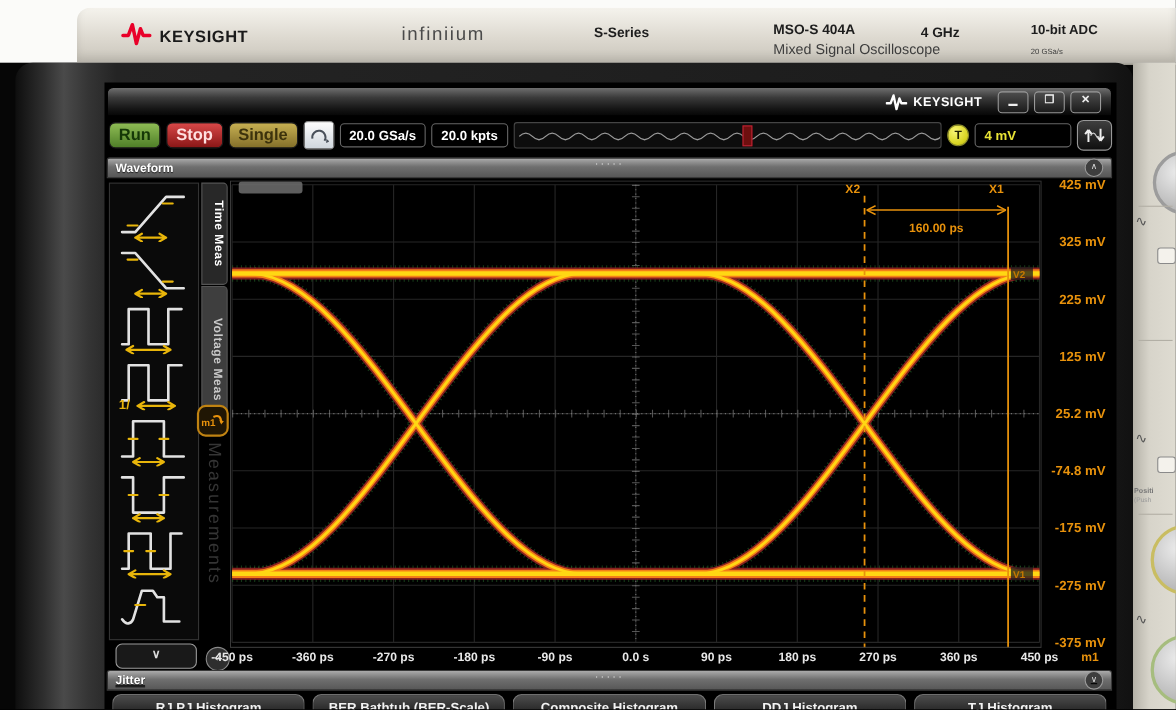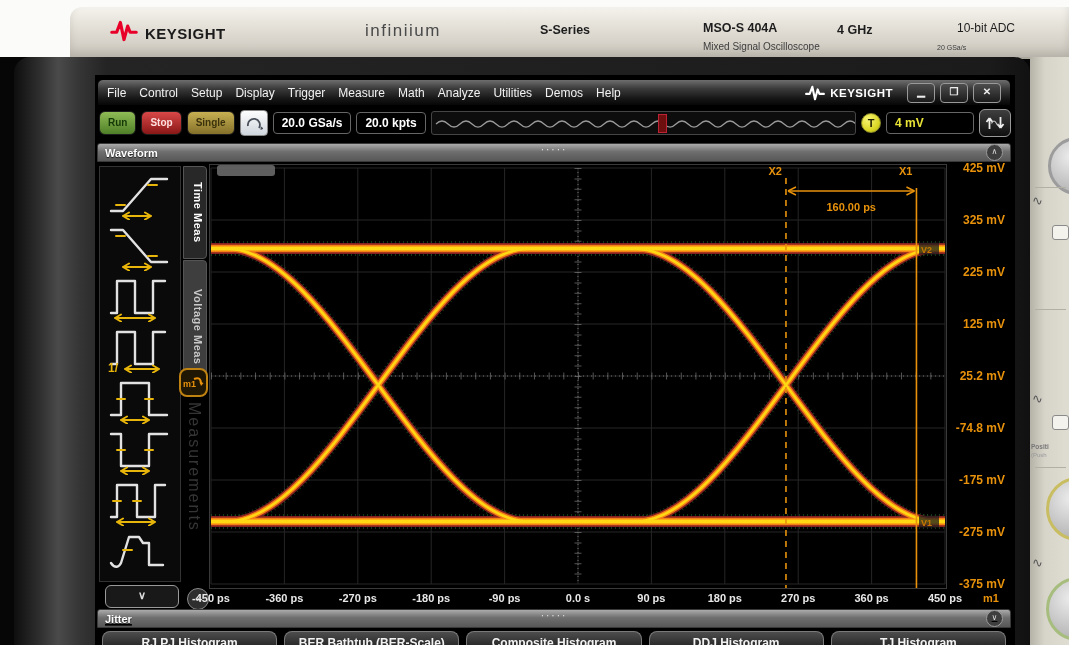--- a/index.html
+++ b/index.html
@@ -10,24 +10,24 @@
   .bezel-strip{position:absolute;left:70px;top:7px;width:999px;height:50px;
     background:linear-gradient(180deg,#f5f3ed,#ddd9d0 55%,#c9c5bb);
     border-radius:12px 0 0 0;border-bottom:2px solid #aaa79d;box-shadow:inset 0 -5px 8px rgba(0,0,0,.10);}
   .bz{position:absolute;white-space:nowrap;color:#1d1d1d;}
   .bz-logo{left:40px;top:13px;display:flex;align-items:center;gap:7px;}
   .bz-logo b{font-size:15px;letter-spacing:.5px;color:#1a1a1a;}
   .bz-infiniium{left:295px;top:14px;font-size:17px;color:#4a4a4a;letter-spacing:1.5px;}
   .bz-series{left:470px;top:16px;font-size:12.5px;font-weight:bold;}
   .bz-model{left:617px;top:11px;line-height:1.1;margin-left:16px;}
   .bz-model .l1{font-size:12.5px;font-weight:bold;}
-  .bz-model .l2{font-size:10px;color:#3d3d3d;}
+  .bz-model .l2{font-size:13px;color:#3d3d3d;}
   .bz-bw{left:767px;top:16px;font-size:12.5px;font-weight:bold;}
   .bz-adc{left:867px;top:11px;line-height:1.1;}
-  .bz-adc .l1{font-size:12px;font-weight:normal;margin-left:20px;}
+  .bz-adc .l1{font-size:12px;font-weight:bold;}
   .bz-adc .l2{font-size:7px;color:#3d3d3d;}
 
   .screen-bezel{position:absolute;left:14px;top:57px;width:1016px;height:588px;
     background:linear-gradient(90deg,#0e0e0e 0,#2f2f2f 26px,#4a4a4a 44px,#353535 66px,#242424 92px,#1b1b1b 96%,#111);
     border-radius:16px 16px 0 0;}
   .front-panel{position:absolute;left:1030px;top:57px;width:39px;height:588px;overflow:hidden;
     background:linear-gradient(90deg,#b5b2a8,#d7d4ca 38%,#dfdcd2);}
   .knob{position:absolute;border-radius:50%;background:radial-gradient(circle at 38% 32%,#ececec,#b9b9b9 70%,#9a9a9a);}
   .fp-btn{position:absolute;left:22px;width:15px;height:13px;background:#f4f2ec;border:1px solid #8a8a8a;border-radius:3px;}
   .fp-tilde{position:absolute;left:2px;font-size:13px;color:#555;}
@@ -40,21 +40,21 @@
   .menubar{position:absolute;left:2px;top:4px;width:914px;height:27px;box-sizing:border-box;
     background:linear-gradient(180deg,#6e6e6e,#3a3a3a 35%,#161616 75%,#060606);
     border:1px solid #000;border-radius:6px 6px 0 0;display:flex;align-items:center;padding:0 9px;}
   .menu-item{color:#f2f2f2;font-size:12px;margin-right:13px;}
   .mb-right{margin-left:auto;display:flex;align-items:center;gap:5px;}
   .mb-logo{display:flex;align-items:center;gap:5px;color:#fff;font-weight:bold;font-size:11.5px;letter-spacing:.5px;margin-right:9px;}
   .win-btn{width:26px;height:18px;border:1.5px solid #999;border-radius:4px;color:#eee;font-size:10px;
     line-height:15px;text-align:center;font-weight:bold;background:linear-gradient(180deg,#4d4d4d,#1b1b1b);}
 
   .toolbar{position:absolute;left:4px;top:34px;width:912px;height:28px;display:flex;align-items:center;gap:5px;}
-  .tb-btn{height:22px;padding:0 8px;border-radius:6px;font-weight:bold;font-size:10px;line-height:22px;border:1px solid #1c1c1c;}
+  .tb-btn{height:22px;padding:0 8px;border-radius:6px;font-weight:bold;font-size:15px;line-height:22px;border:1px solid #1c1c1c;}
   .run{background:linear-gradient(180deg,#8fbc55,#4f7f28);color:#153807;}
   .stop{background:linear-gradient(180deg,#d84848,#8a1717);color:#ffe0e0;}
   .single{background:linear-gradient(180deg,#c7b052,#84702a);color:#3c320c;}
   .gesture{width:26px;height:24px;background:linear-gradient(180deg,#fdfdfd,#cfd6dd);border:1px solid #888;border-radius:4px;
     display:flex;align-items:center;justify-content:center;}
   .field{height:20px;background:#000;border:1px solid #666;border-radius:4px;color:#fff;font-weight:bold;font-size:12px;line-height:20px;padding:0 8px;}
   .preview{flex:1;height:22px;background:#0d0d0d;border:1px solid #454545;border-radius:3px;position:relative;overflow:hidden;}
   .trig-marker{position:absolute;left:53.5%;top:2px;width:7px;height:17px;background:#6e0f0f;border:1px solid #b23;}
   .trig-circle{width:18px;height:18px;border-radius:50%;border:1px solid #8a8a2a;color:#201f00;font-weight:bold;font-size:11px;
     text-align:center;line-height:18px;background:radial-gradient(circle at 35% 30%,#f8f575,#d9d522 65%,#a9a415);}
@@ -122,33 +122,20 @@
     <span class="bz bz-adc">
       <span class="l1">10-bit ADC</span><br>
       <span class="l2">20 GSa/s</span>
     </span>
   </div>
 
   <div class="screen-bezel">
     <div class="lcd">
 
       <div class="menubar">
-        <span id="menu-items" style="display:flex;">
-            <span class="menu-item">File</span>
-            <span class="menu-item">Control</span>
-            <span class="menu-item">Setup</span>
-            <span class="menu-item">Display</span>
-            <span class="menu-item">Trigger</span>
-            <span class="menu-item">Measure</span>
-            <span class="menu-item">Math</span>
-            <span class="menu-item">Analyze</span>
-            <span class="menu-item">Utilities</span>
-            <span class="menu-item">Demos</span>
-            <span class="menu-item">Help</span>
-          </span>
         <span class="mb-right">
           <span class="mb-logo">
             <svg width="20" height="16" viewBox="0 0 22 18">
                 <polyline points="1,10 5,10 8,2 11,16 14,5 16,10 21,10" fill="none" stroke="#fff" stroke-width="2.4" stroke-linejoin="round" stroke-linecap="round"></polyline>
               </svg>
             <span>KEYSIGHT</span>
           </span>
           <span class="win-btn">▁</span>
           <span class="win-btn">❐</span>
           <span class="win-btn">✕</span>

